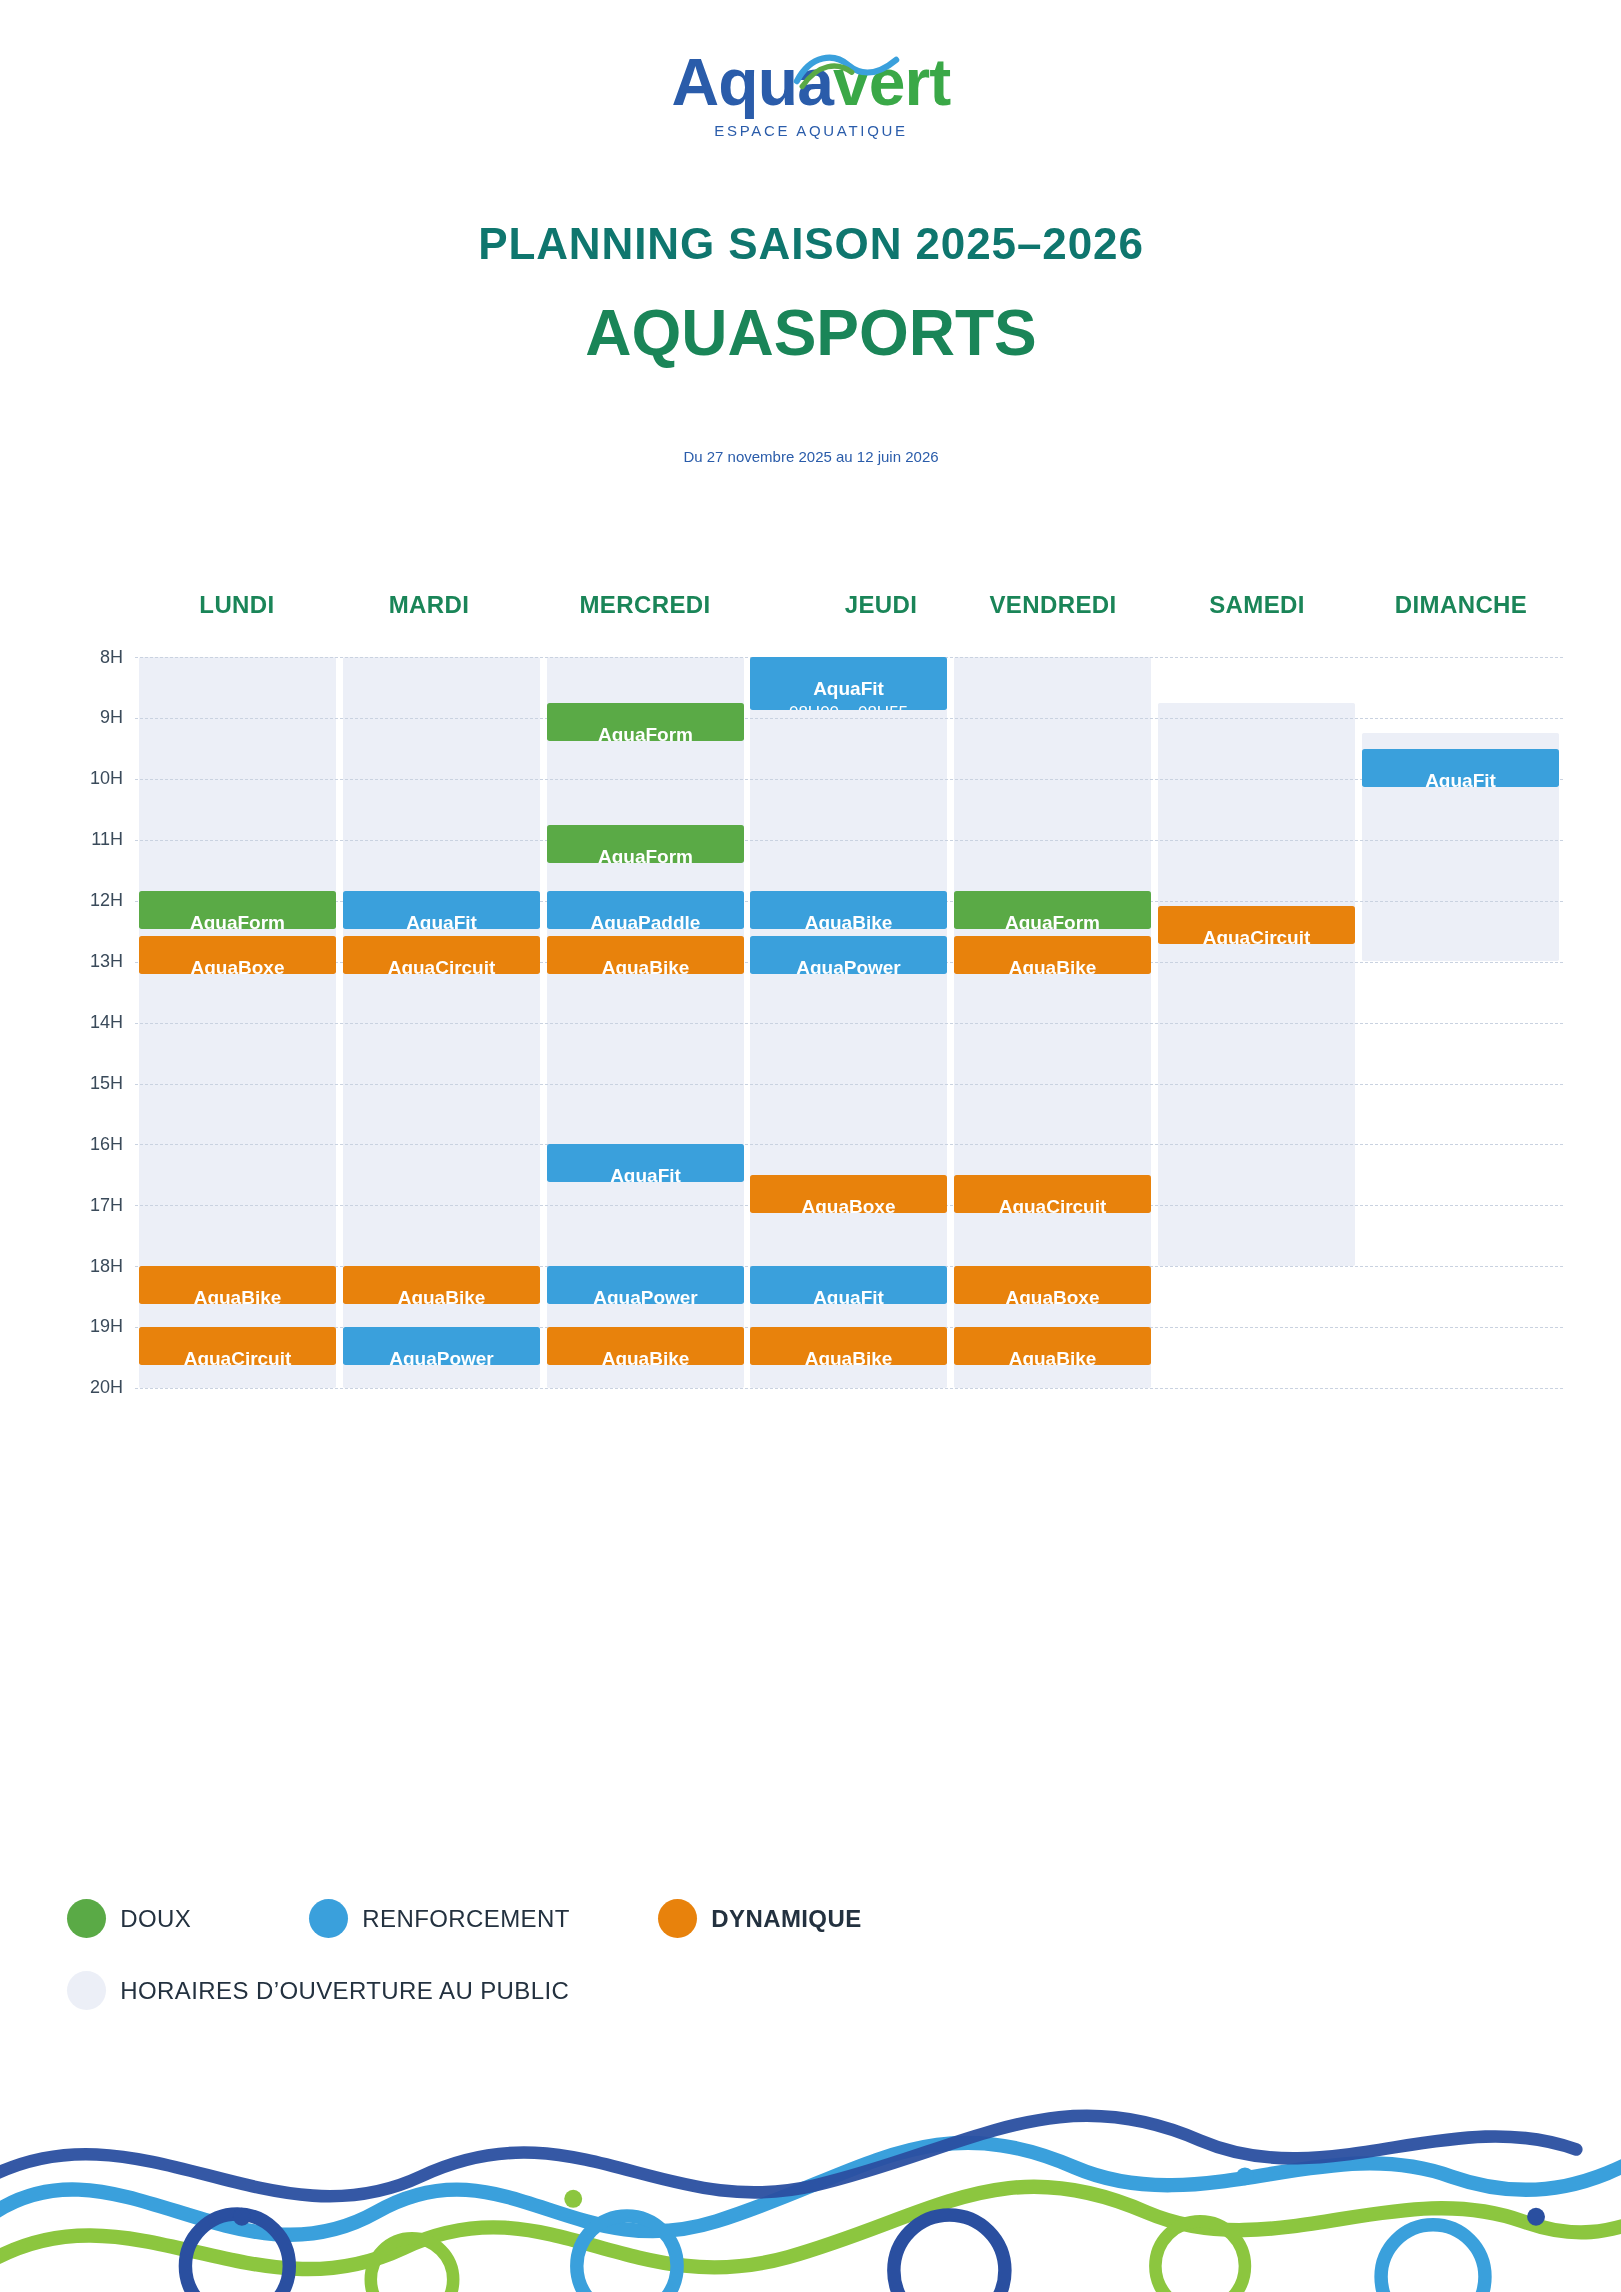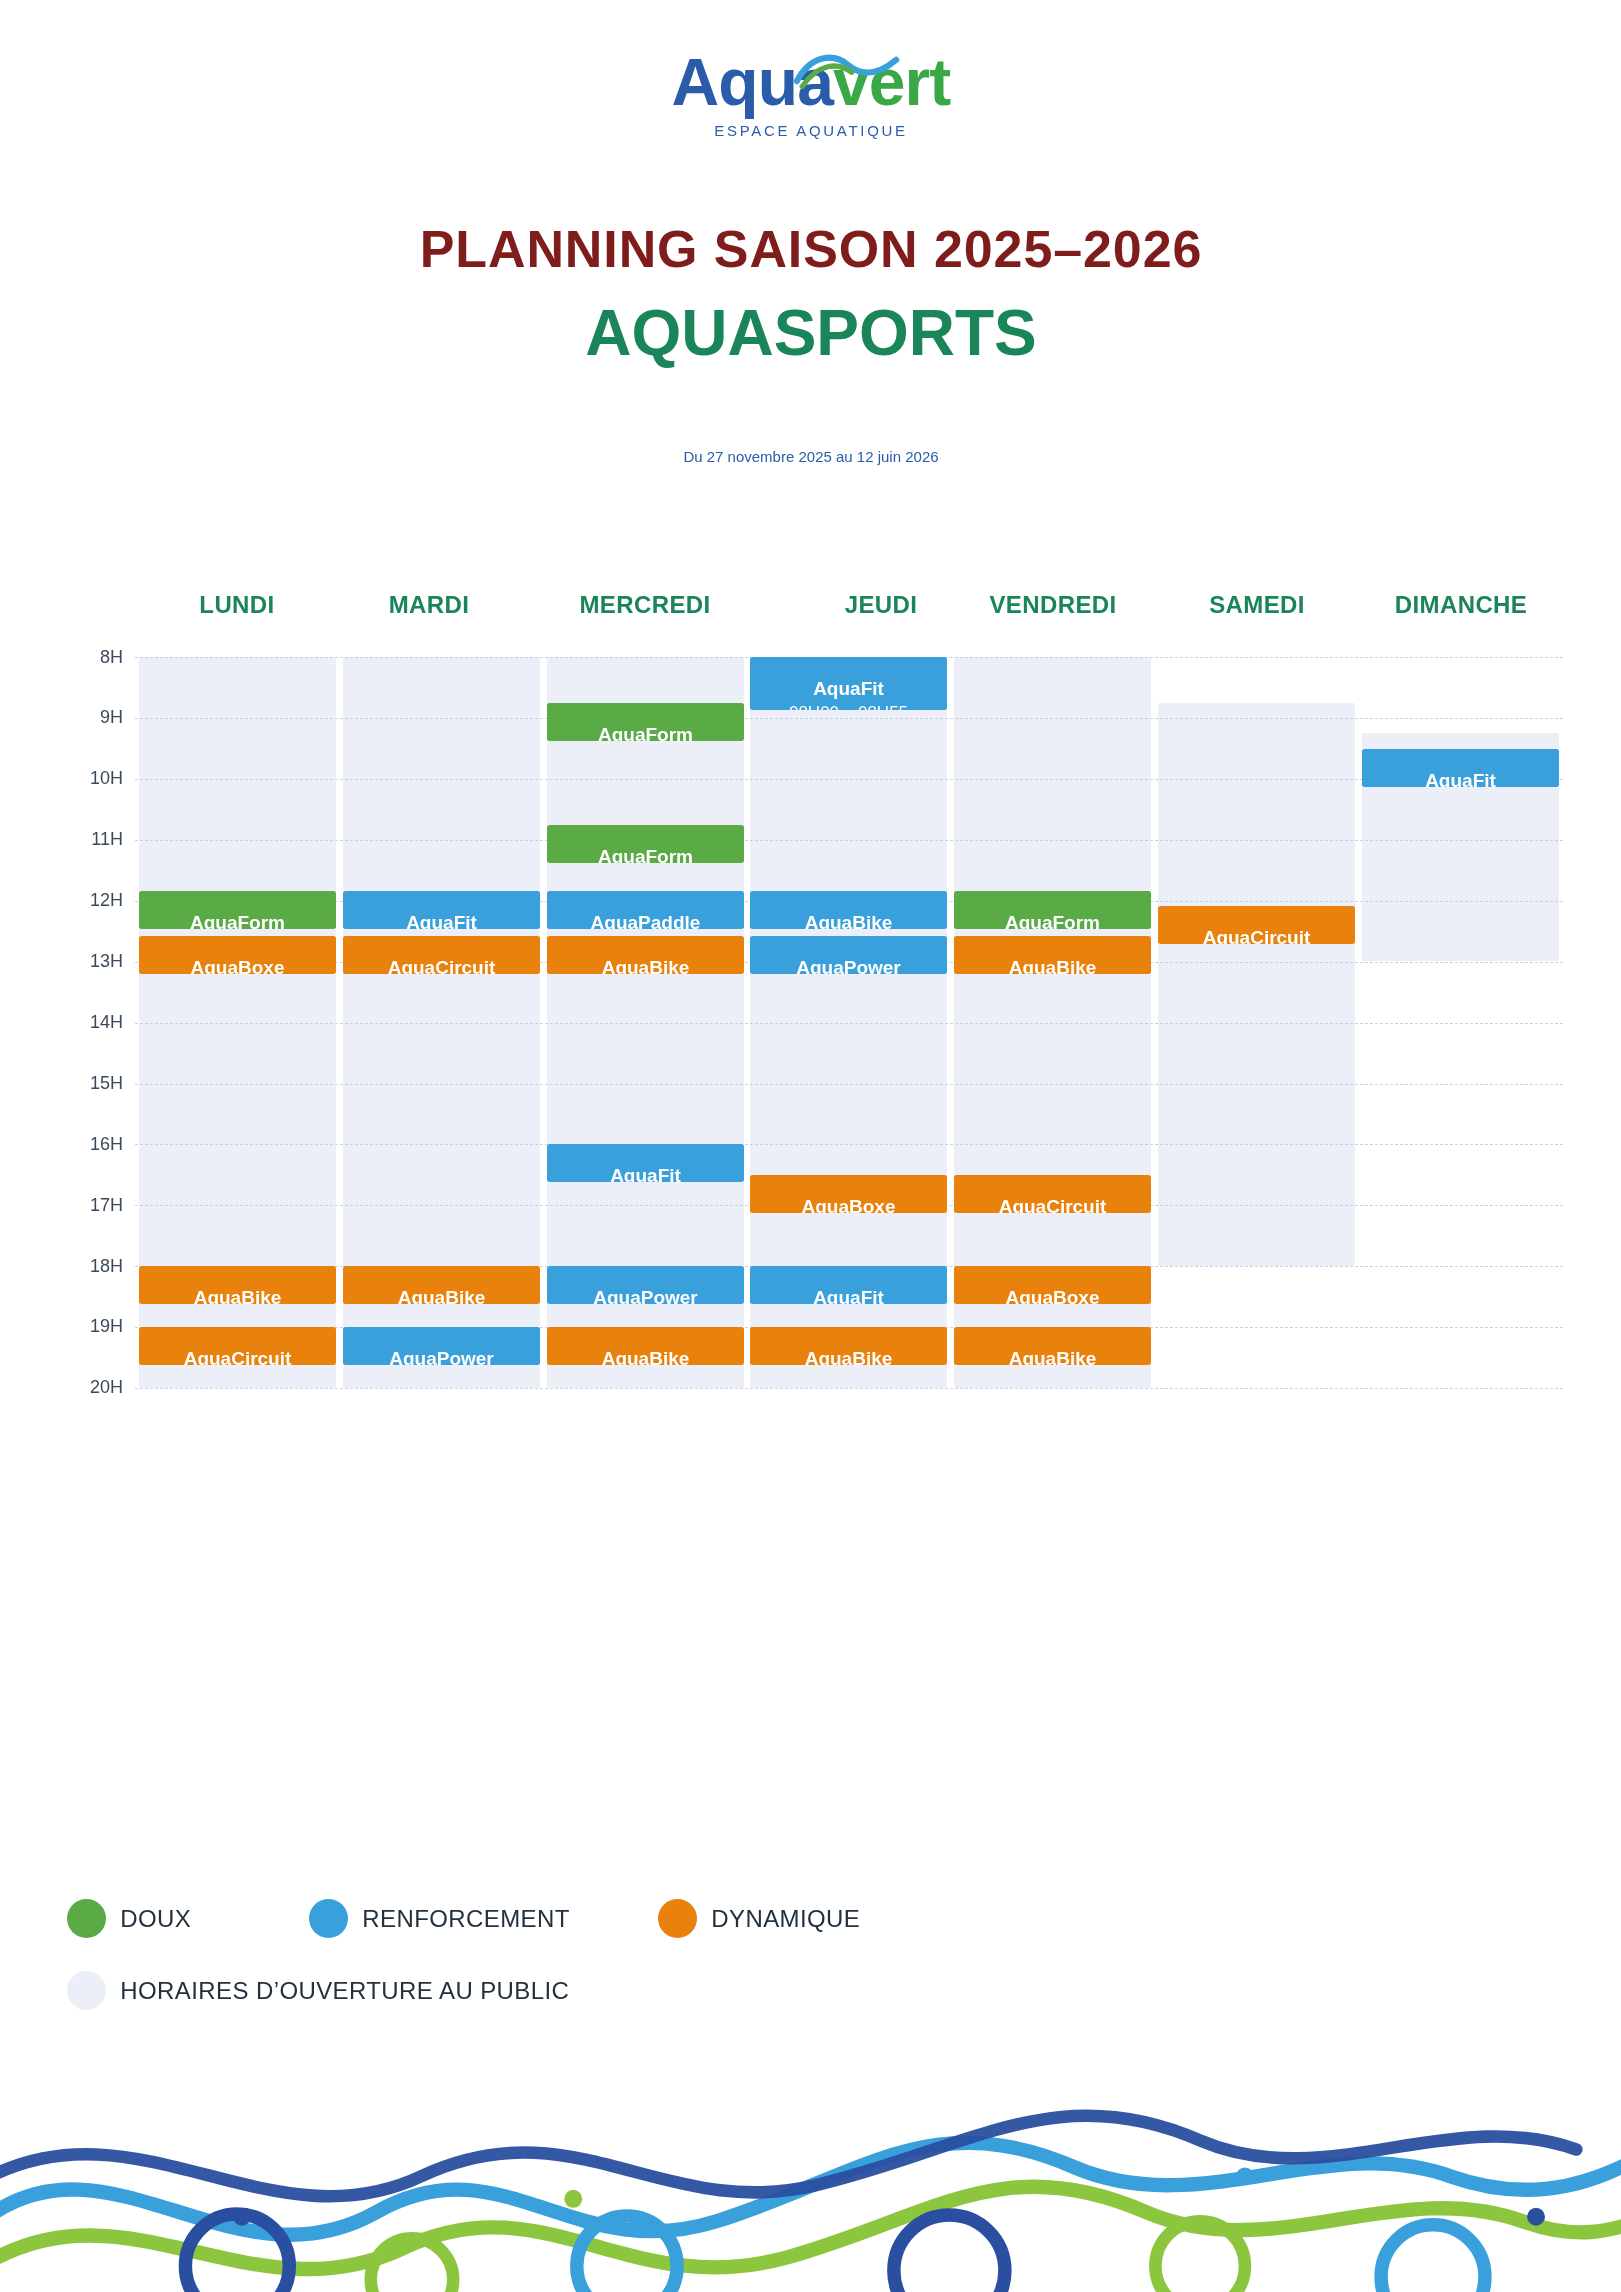--- a/index.html
+++ b/index.html
@@ -47,23 +47,23 @@
     width: 107px;
     height: 39px;
   }
 
   
   .title-season {
     position: absolute;
     top: 219px;
     width: 100%;
     text-align: center;
-    font-size: 52px;
-    font-weight: bold;
-    color: #7f1d1d;
+    font-size: 44px;
+    font-weight: bold;
+    color: #0f766e;
     letter-spacing: 0.9px;
   }
   .title-main {
     position: absolute;
     top: 296px;
     width: 100%;
     text-align: center;
     font-size: 64px;
     font-weight: bold;
     color: #1a8558;
@@ -352,21 +352,21 @@
 <div id="legend">
   <div class="legend-row" id="legend-categories">
       <div class="legend-item" style="left: 0px;">
         <span class="legend-dot" style="background: rgb(90, 170, 70);"></span>
         <span class="legend-label">DOUX</span>
       </div>
       <div class="legend-item" style="left: 242px;">
         <span class="legend-dot" style="background: rgb(58, 160, 220);"></span>
         <span class="legend-label">RENFORCEMENT</span>
       </div>
-      <div class="legend-item" style="left: 591px;">
+      <div class="legend-item" style="left: 591px; font-weight: bold;">
         <span class="legend-dot" style="background: rgb(232, 130, 12);"></span>
         <span class="legend-label">DYNAMIQUE</span>
       </div>
     </div>
   <div class="legend-row" id="legend-opening">
       <div class="legend-item" style="left: 0px; top: 16px;">
         <span class="legend-dot" style="background: rgb(236, 239, 247);"></span>
         <span class="legend-label">HORAIRES D’OUVERTURE AU PUBLIC</span>
       </div>
     </div>

